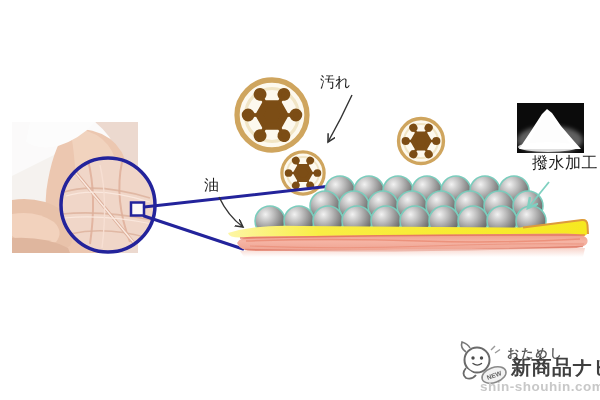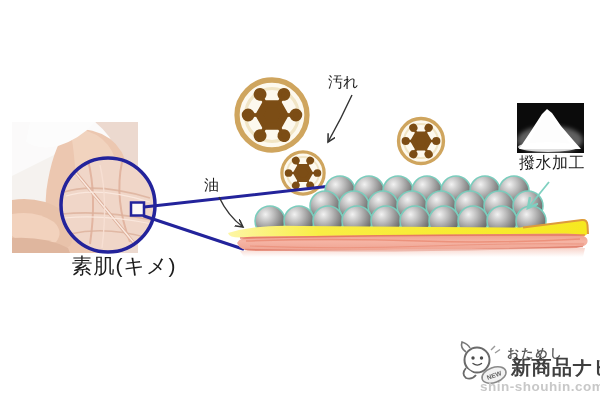--- a/index.html
+++ b/index.html
@@ -8,22 +8,22 @@
     font-family:"Liberation Sans","DejaVu Sans",sans-serif;
   }
   #art{position:absolute;left:0;top:0;}
   .lbl{position:absolute;color:#1c1c1c;white-space:nowrap;}
   .lbl-big{font-size:21px;letter-spacing:1px;}
   .lbl-mid{font-size:15px;}
   .agent-lbl{font-size:16px;width:92px;text-align:center;letter-spacing:.5px;}
   #bare-skin-label{left:58px;top:252px;width:132px;text-align:center;}
   #skin-surface-label{left:348px;top:251px;width:122px;text-align:center;}
   #oil-label{left:204px;top:176px;}
-  #dirt-label{left:328px;top:73px;}
-  #agent-l1{left:506px;top:153px;}
+  #dirt-label{left:320px;top:73px;}
+  #agent-l1{left:506px;top:153px;text-align:right;}
   #agent-l2{left:506px;top:171px;}
   #logo-tagline{left:507px;top:345px;font-size:12px;font-weight:bold;color:#5a5a5a;letter-spacing:2px;}
   #logo-title{left:511px;top:354px;font-size:20px;font-weight:bold;color:#3f3f3f;letter-spacing:.5px;}
   #logo-domain{left:480px;top:379px;font-size:13.5px;font-weight:bold;color:#c8c8c8;letter-spacing:.5px;}
 </style>
 </head>
 <body>
 
 <div id="stage">
 
@@ -212,19 +212,18 @@
     <line x1="495" y1="353" x2="500" y2="349.5" stroke="#999" stroke-width="1.4"></line>
     <g transform="rotate(-20 494 375)">
       <ellipse cx="494" cy="375" rx="12.5" ry="7.5" fill="#f2f2f2" stroke="#8a8a8a" stroke-width="1.5"></ellipse>
       <text x="494" y="377.6" text-anchor="middle" font-size="6.5" font-weight="bold" fill="#666">NEW</text>
     </g>
   </g>
 </svg>
 
 <div class="lbl lbl-mid" id="dirt-label">汚れ</div>
 <div class="lbl lbl-mid" id="oil-label">油</div>
-<div class="lbl lbl-big" id="bare-skin-label">素肌(キメ)</div>
 <div class="lbl agent-lbl" id="agent-l1">撥水加工</div>
 <div class="lbl" id="logo-tagline">おためし</div>
 <div class="lbl" id="logo-title">新商品ナビ</div>
 <div class="lbl" id="logo-domain">shin-shouhin.com</div>
 
 </div>
 
 </body></html>

